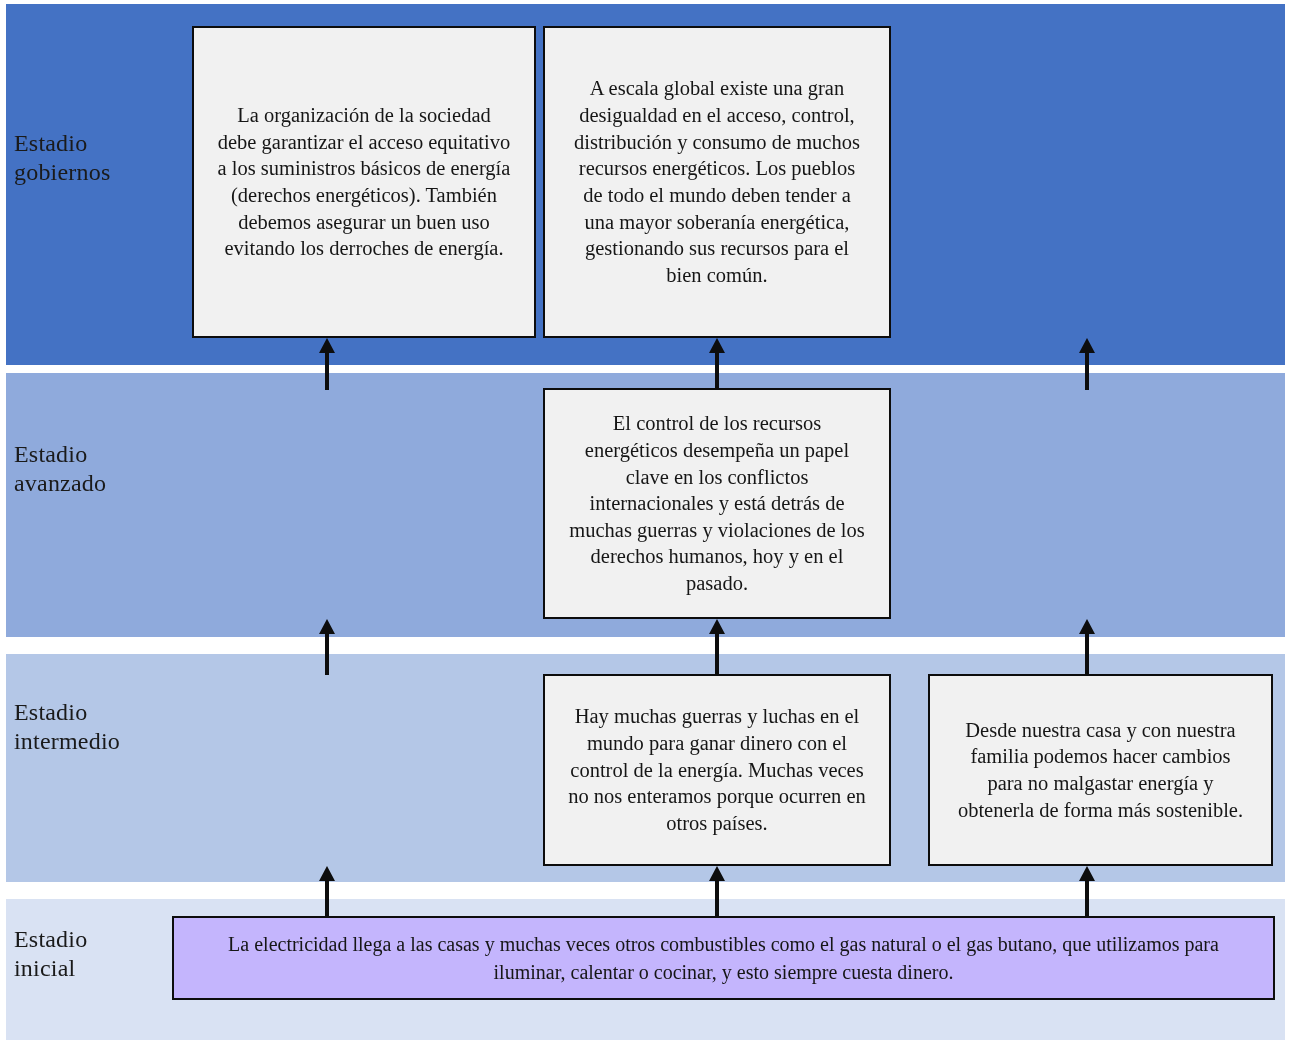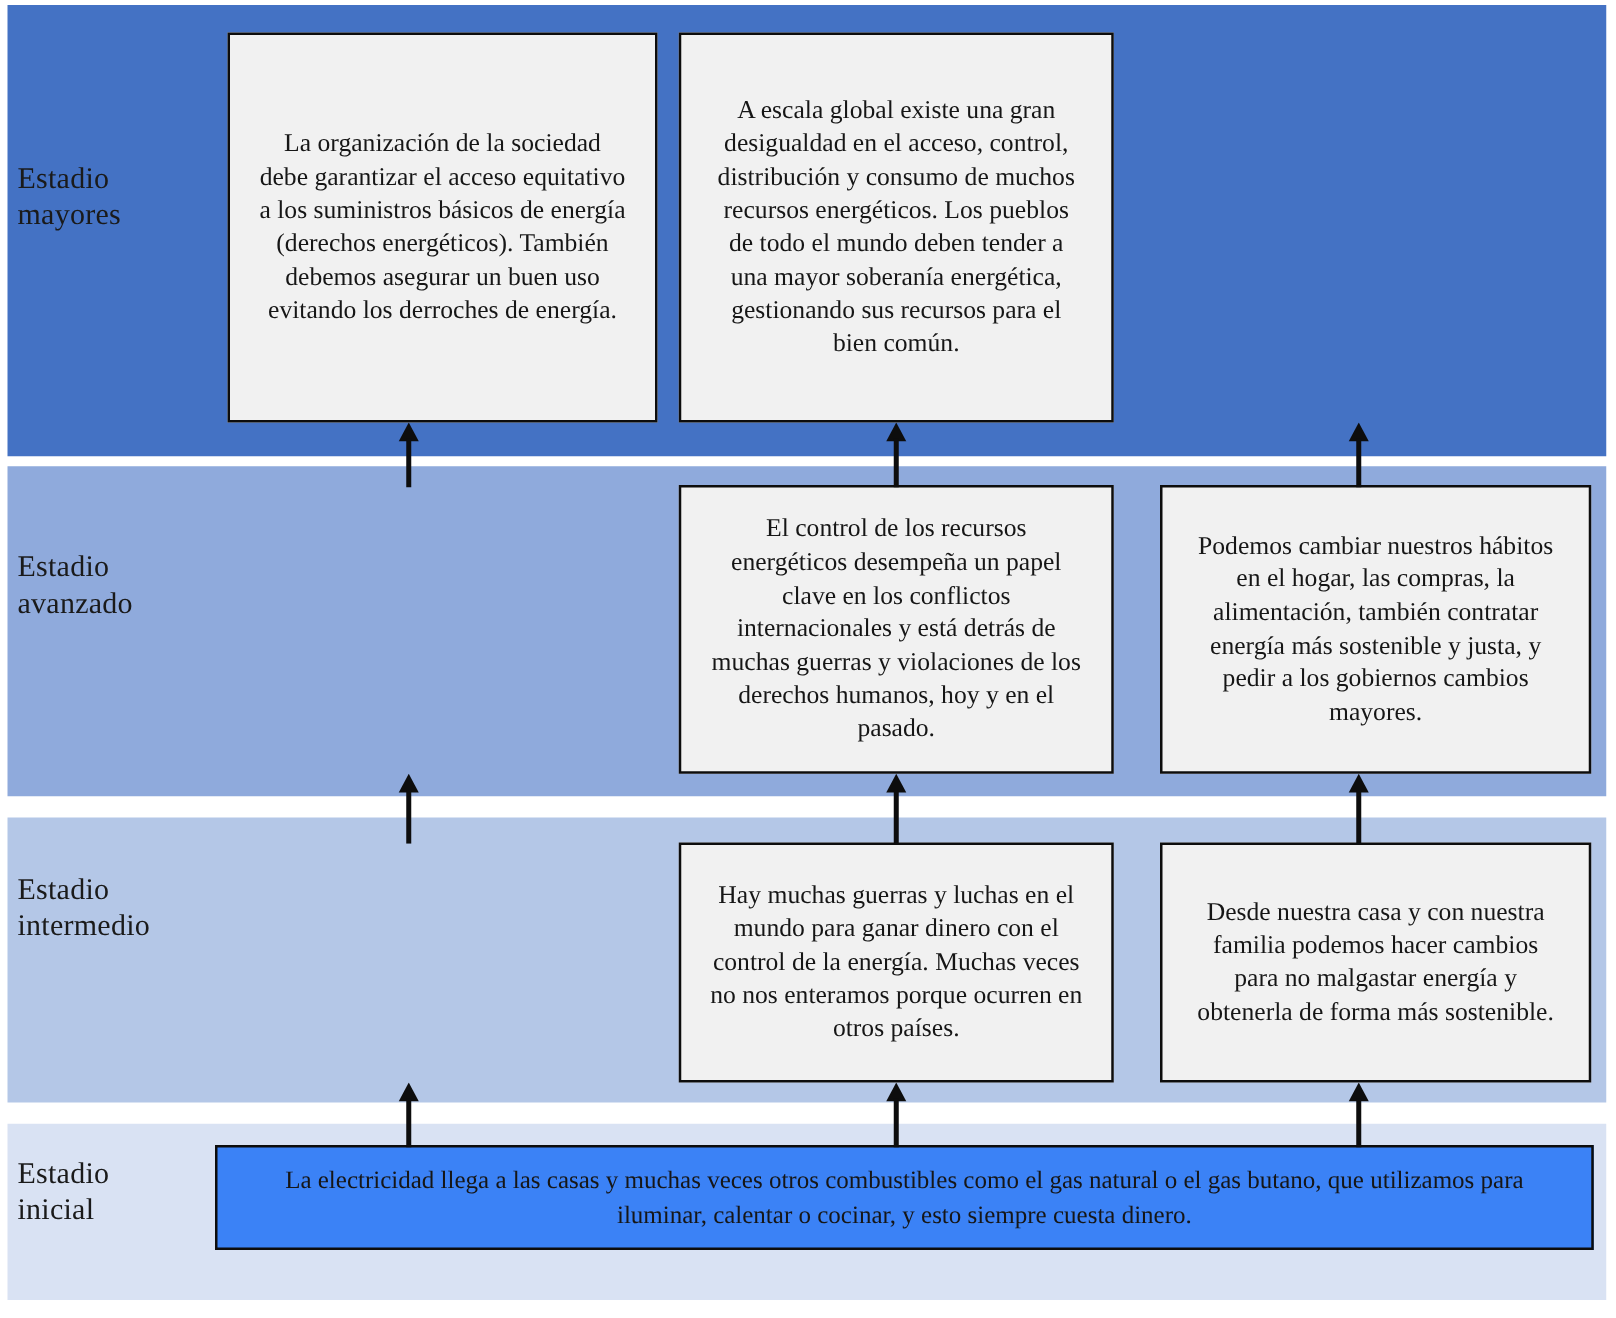--- a/index.html
+++ b/index.html
@@ -62,38 +62,38 @@
     justify-content: center;
     padding: 4px 8px;
     text-align: center;
     font-size: 20.5px;
     line-height: 1.30;
     color: #161616;
   }
   .box p { margin: 14px; }
 
   
-  .col-0 { left: 182px;  width: 344px; }
+  .col-0 { left: 192px;  width: 344px; }
   .col-1 { left: 543px;  width: 348px; }
   .col-2 { left: 928px;  width: 345px; }
 
   
   .row-0 { top: 26px;  height: 312px; }
   .row-1 { top: 388px; height: 231px; }
   .row-2 { top: 674px; height: 192px; }
 
   
   .box-bottom {
     left: 172px;
     width: 1103px;
     top: 916px;
     height: 84px;
     font-size: 20px;
     line-height: 1.42;
-    background: #3b82f6;
+    background: #c4b5fd;
   }
 
   
   .arrow {
     position: absolute;
     width: 22px;
   }
   .arrow svg { display: block; }
 </style>
 </head>
@@ -101,21 +101,21 @@
 
 <div id="diagram">
 
   <div class="band band-0"></div>
   <div class="band band-1"></div>
   <div class="band band-2"></div>
   <div class="band band-3"></div>
 
   <div class="stage-label stage-label-0">
     <span class="ln">Estadio</span>
-    <span class="ln">mayores</span>
+    <span class="ln">gobiernos</span>
   </div>
   <div class="stage-label stage-label-1">
     <span class="ln">Estadio</span>
     <span class="ln">avanzado</span>
   </div>
   <div class="stage-label stage-label-2">
     <span class="ln">Estadio</span>
     <span class="ln">intermedio</span>
   </div>
   <div class="stage-label stage-label-3">
@@ -126,23 +126,20 @@
   <div class="box row-0 col-0">
     <p>La organización de la sociedad debe garantizar el acceso equitativo a los suministros básicos de energía (derechos energéticos). También debemos asegurar un buen uso evitando los derroches de energía.</p>
   </div>
   <div class="box row-0 col-1">
     <p>A escala global existe una gran desigualdad en el acceso, control, distribución y consumo de muchos recursos energéticos. Los pueblos de todo el mundo deben tender a una mayor soberanía energética, gestionando sus recursos para el bien común.</p>
   </div>
 
   <div class="box row-1 col-1">
     <p>El control de los recursos energéticos desempeña un papel clave en los conflictos internacionales y está detrás de muchas guerras y violaciones de los derechos humanos, hoy y en el pasado.</p>
   </div>
-  <div class="box row-1 col-2">
-    <p>Podemos cambiar nuestros hábitos en el hogar, las compras, la alimentación, también contratar energía más sostenible y justa, y pedir a los gobiernos cambios mayores.</p>
-  </div>
 
   <div class="box row-2 col-1">
     <p>Hay muchas guerras y luchas en el mundo para ganar dinero con el control de la energía.  Muchas veces no nos enteramos porque ocurren en otros países.</p>
   </div>
   <div class="box row-2 col-2">
     <p>Desde nuestra casa y con nuestra familia podemos hacer cambios para no malgastar energía y obtenerla de forma más sostenible.</p>
   </div>
 
   <div class="box box-bottom">
     <p>La electricidad llega a las casas y muchas veces otros combustibles como el gas natural o el gas butano, que utilizamos para iluminar, calentar o cocinar, y esto siempre cuesta dinero.</p>

